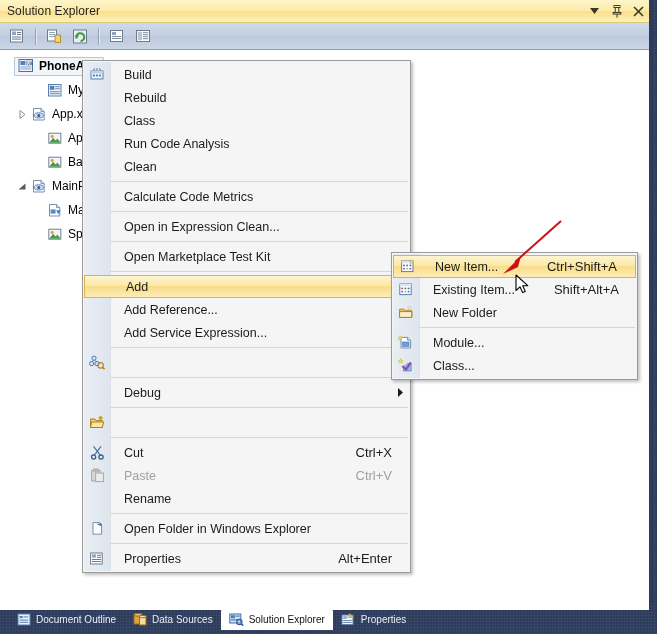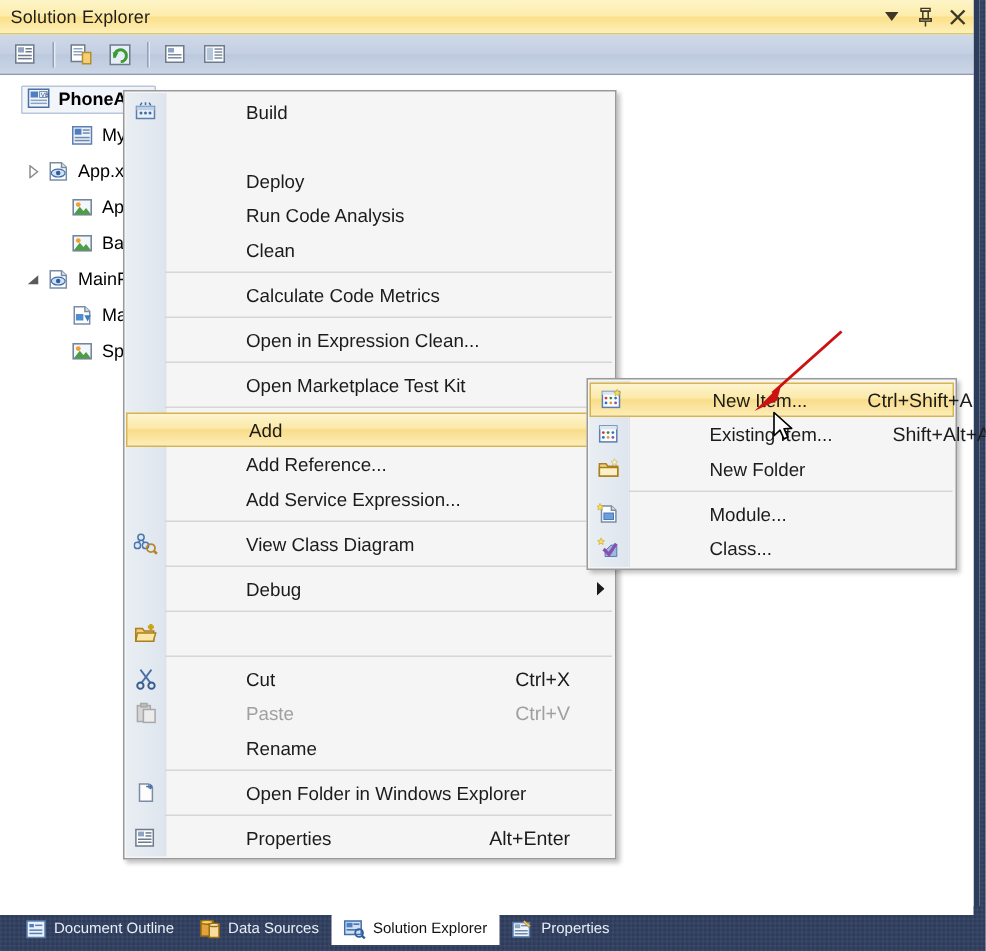--- a/index.html
+++ b/index.html
@@ -81,23 +81,22 @@
     z-index:40;
   }
   .vsmenu::before{
     content:"";position:absolute;left:1px;top:1px;bottom:1px;width:26px;
     background:linear-gradient(to right,#e9eef3 0%,#e3e9f0 60%,#dfe5ee 100%);
     border-right:1px solid #dfe3e8;
     pointer-events:none;
   }
   .mi{
     position:relative;display:flex;align-items:center;height:23px;
-    padding:0 16px 0 1px;cursor:default;
+    padding:0 4px 0 1px;cursor:default;
     z-index:2;
-    gap:40px;
   }
   .mi-icon{
     width:26px;min-width:26px;height:23px;
     display:flex;align-items:center;justify-content:center;z-index:3;
   }
   .mi-label{
     flex:1;padding-left:14px;font-size:12.5px;color:#1b1b1b;white-space:nowrap;
   }
   .mi-shortcut{
     font-size:13px;color:#1b1b1b;padding-right:14px;white-space:nowrap;
@@ -359,25 +358,26 @@
           <circle cx="8" cy="8.4" r="1" fill="#3d6ea8"></circle>
           <circle cx="11" cy="8.4" r="1" fill="#3d6ea8"></circle>
         <path d="M4.5 3.2 L5.6 1.4 M8 3 L8 1.2 M11.5 3.2 L10.4 1.4" stroke="#3d6ea8" stroke-width="1"></path>
       </svg>
     </span>
     <span class="mi-label">Build</span>
   </div>
 
   <div class="mi">
     <span class="mi-icon"></span>
-  </div>
-
-  <div class="mi">
-    <span class="mi-icon"></span>
-    <span class="mi-label">Deploy</span>
+    <span class="mi-label">Rebuild</span>
+  </div>
+
+  <div class="mi">
+    <span class="mi-icon"></span>
+    <span class="mi-label">Class</span>
   </div>
 
   <div class="mi">
     <span class="mi-icon"></span>
     <span class="mi-label">Run Code Analysis</span>
   </div>
 
   <div class="mi">
     <span class="mi-icon"></span>
     <span class="mi-label">Clean</span>
@@ -432,21 +432,20 @@
     <span class="mi-icon">
       <svg width="17" height="15" viewBox="0 0 17 15">
         <circle cx="5" cy="3.2" r="2.1" fill="#dce8f6" stroke="#4a76ad"></circle>
         <circle cx="2.6" cy="8.6" r="2.1" fill="#dce8f6" stroke="#4a76ad"></circle>
         <circle cx="8" cy="8.6" r="2.1" fill="#dce8f6" stroke="#4a76ad"></circle>
         <path d="M4.4 5.2 L3.2 6.7 M5.8 5.2 L7.2 6.7" stroke="#4a76ad"></path>
         <circle cx="11.6" cy="10.4" r="2.7" fill="none" stroke="#b5862c" stroke-width="1.2"></circle>
         <line x1="13.6" y1="12.4" x2="15.6" y2="14.2" stroke="#b5862c" stroke-width="1.8"></line>
       </svg>
     </span>
-    <span class="mi-label">View Class Diagram</span>
   </div>
 
   <div class="mi-sep"></div>
 
   <div class="mi">
     <span class="mi-icon"></span>
     <span class="mi-label">Debug</span>
     <span class="mi-arrow">
       <svg width="5" height="9" viewBox="0 0 5 9">
           <path d="M0 0 L5 4.5 L0 9 Z" fill="#1b1b1b"></path>

